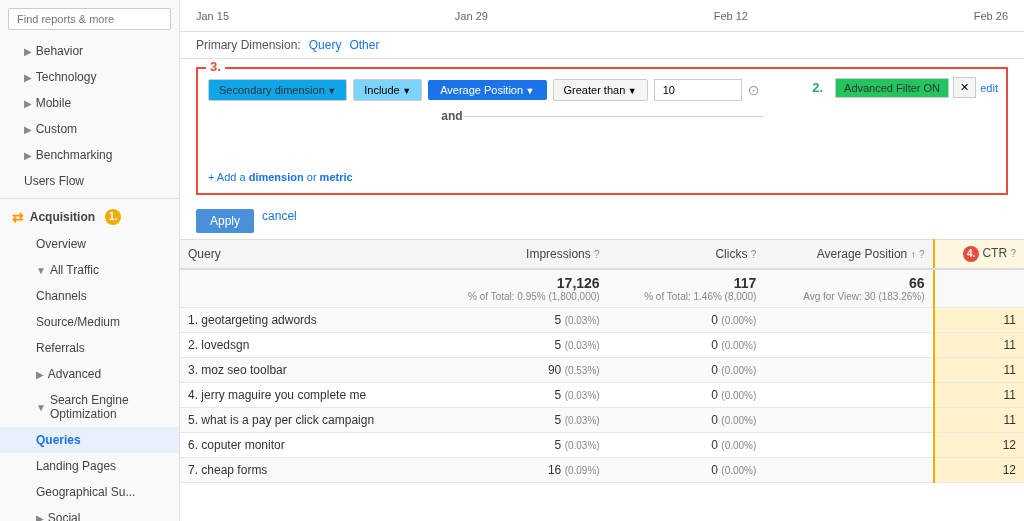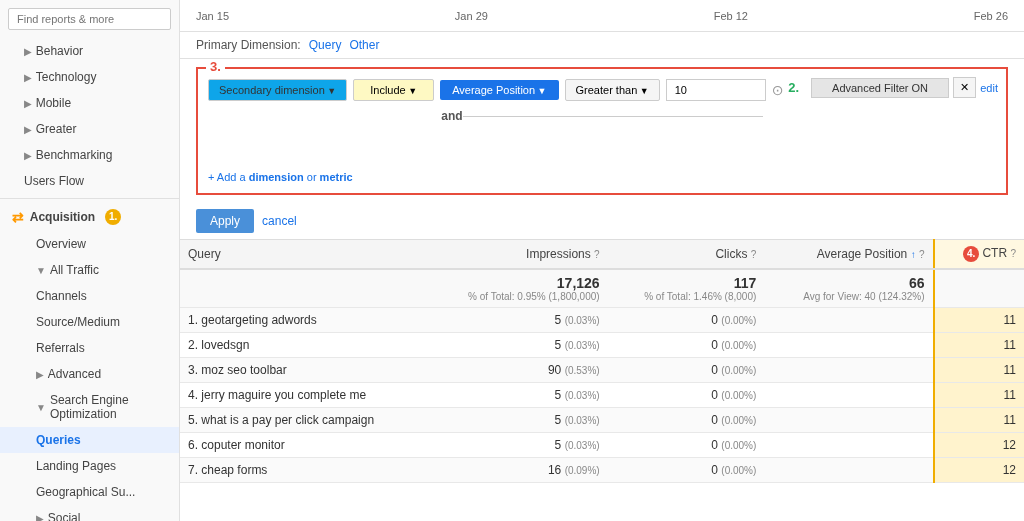--- a/index.html
+++ b/index.html
@@ -40,40 +40,40 @@
     .filter-box-num { position: absolute; top: -10px; left: 8px; background: #fff; padding: 0 4px; color: #e74c3c; font-weight: bold; font-size: 13px; }
 
     .filter-row1 { display: flex; align-items: center; gap: 6px; margin-bottom: 8px; }
     .filter-row2 { display: flex; align-items: center; justify-content: center; margin-bottom: 8px; }
     .filter-row3 { display: flex; align-items: center; gap: 4px; margin-top: 48px; }
 
     .sec-dim-btn { background: #0ea5e9; border: 1px solid #ccc; padding: 4px 10px; cursor: pointer; font-size: 11px; color: #333; border-radius: 2px; }
     .sec-dim-btn:after { content: ' ▼'; font-size: 9px; }
 
     .advanced-filter-bar { position: absolute; top: 8px; right: 8px; display: flex; align-items: center; gap: 4px; }
-    .advanced-filter-label { border: 1px solid #ccc; padding: 3px 20px; font-size: 11px; background: #e5e5e5; color: #333; }
+    .advanced-filter-label { border: 1px solid #ccc; padding: 3px 8px; font-size: 11px; background: #22c55e; color: #333; }
     .advanced-filter-x { border: 1px solid #ccc; padding: 3px 6px; cursor: pointer; background: #f5f5f5; font-size: 11px; }
     .advanced-filter-edit { color: #1a73e8; font-size: 11px; cursor: pointer; text-decoration: none; }
     .filter-num-label { position: absolute; top: -10px; right: 140px; background: #fff; padding: 0 4px; color: #27ae60; font-weight: bold; font-size: 13px; }
 
-    .include-btn { background: #fef9c3; border: 1px solid #ccc; padding: 4px 16px; cursor: pointer; font-size: 11px; border-radius: 2px; }
+    .include-btn { background: #7dd3fc; border: 1px solid #ccc; padding: 4px 10px; cursor: pointer; font-size: 11px; border-radius: 2px; }
     .include-btn:after { content: ' ▼'; font-size: 9px; }
     .metric-select { background: #1a73e8; color: #fff; border: none; padding: 4px 12px; font-size: 11px; border-radius: 2px; cursor: pointer; }
     .metric-select:after { content: ' ▼'; font-size: 9px; }
     .condition-btn { background: #f5f5f5; border: 1px solid #ccc; padding: 4px 10px; cursor: pointer; font-size: 11px; border-radius: 2px; }
     .condition-btn:after { content: ' ▼'; font-size: 9px; }
-    .value-input { border: 1px solid #ccc; padding: 4px 8px; font-size: 11px; width: 100px; }
+    .value-input { border: 1px solid #ccc; padding: 4px 8px; font-size: 11px; width: 88px; }
     .clear-btn { background: none; border: none; cursor: pointer; color: #999; font-size: 14px; }
 
     .and-label { color: #555; font-size: 12px; font-weight: bold; }
     .add-dimension-link { color: #1a73e8; font-size: 11px; cursor: pointer; text-decoration: none; }
     .add-dimension-link strong { font-weight: bold; }
 
     
-    .action-row { padding: 6px 16px; display: flex; align-items: center; gap: 8px; }
+    .action-row { padding: 6px 16px; display: flex; align-items: flex-start; gap: 8px; }
     .apply-btn { background: #4a90d9; color: #fff; border: none; padding: 5px 14px; cursor: pointer; font-size: 12px; border-radius: 2px; }
     .cancel-link { color: #1a73e8; font-size: 12px; cursor: pointer; text-decoration: none; }
 
     
     .table-container { flex: 1; overflow-y: auto; }
     table { width: 100%; border-collapse: collapse; font-size: 12px; }
     thead th { background: #f5f5f5; border-bottom: 2px solid #ddd; border-top: 1px solid #ddd; padding: 6px 8px; text-align: left; color: #444; font-weight: normal; white-space: nowrap; }
     thead th.num { text-align: right; }
     tbody tr:nth-child(even) { background: #fafafa; }
     tbody td { padding: 5px 8px; border-bottom: 1px solid #e8e8e8; color: #333; }
@@ -114,21 +114,21 @@
     </div>
     <div class="sidebar-item indent1">
       <span class="sidebar-section">
         <span class="arrow">▶</span>
         <span>Mobile</span>
       </span>
     </div>
     <div class="sidebar-item indent1">
       <span class="sidebar-section">
         <span class="arrow">▶</span>
-        <span>Greater</span>
+        <span>Custom</span>
       </span>
     </div>
     <div class="sidebar-item indent1">
       <span class="sidebar-section">
         <span class="arrow">▶</span>
         <span>Benchmarking</span>
       </span>
     </div>
     <div class="sidebar-item indent1">
       <span>Users Flow</span>
@@ -279,21 +279,21 @@
             <td class="num">
               <div class="summary-main">17,126</div>
               <div class="summary-sub">% of Total: 0.95% (1,800,000)</div>
             </td>
             <td class="num">
               <div class="summary-main">117</div>
               <div class="summary-sub">% of Total: 1.46% (8,000)</div>
             </td>
             <td class="num">
               <div class="summary-main">66</div>
-              <div class="summary-sub">Avg for View: 40 (124.32%)</div>
+              <div class="summary-sub">Avg for View: 30 (183.26%)</div>
             </td>
             <td class="num col-ctr"></td>
           </tr>
 
         <tr>
     <td>1. geotargeting adwords</td>
     <td class="num">
       5 <span style="font-size:10px;color:#888">(0.03%)</span>
     </td>
     <td class="num">

